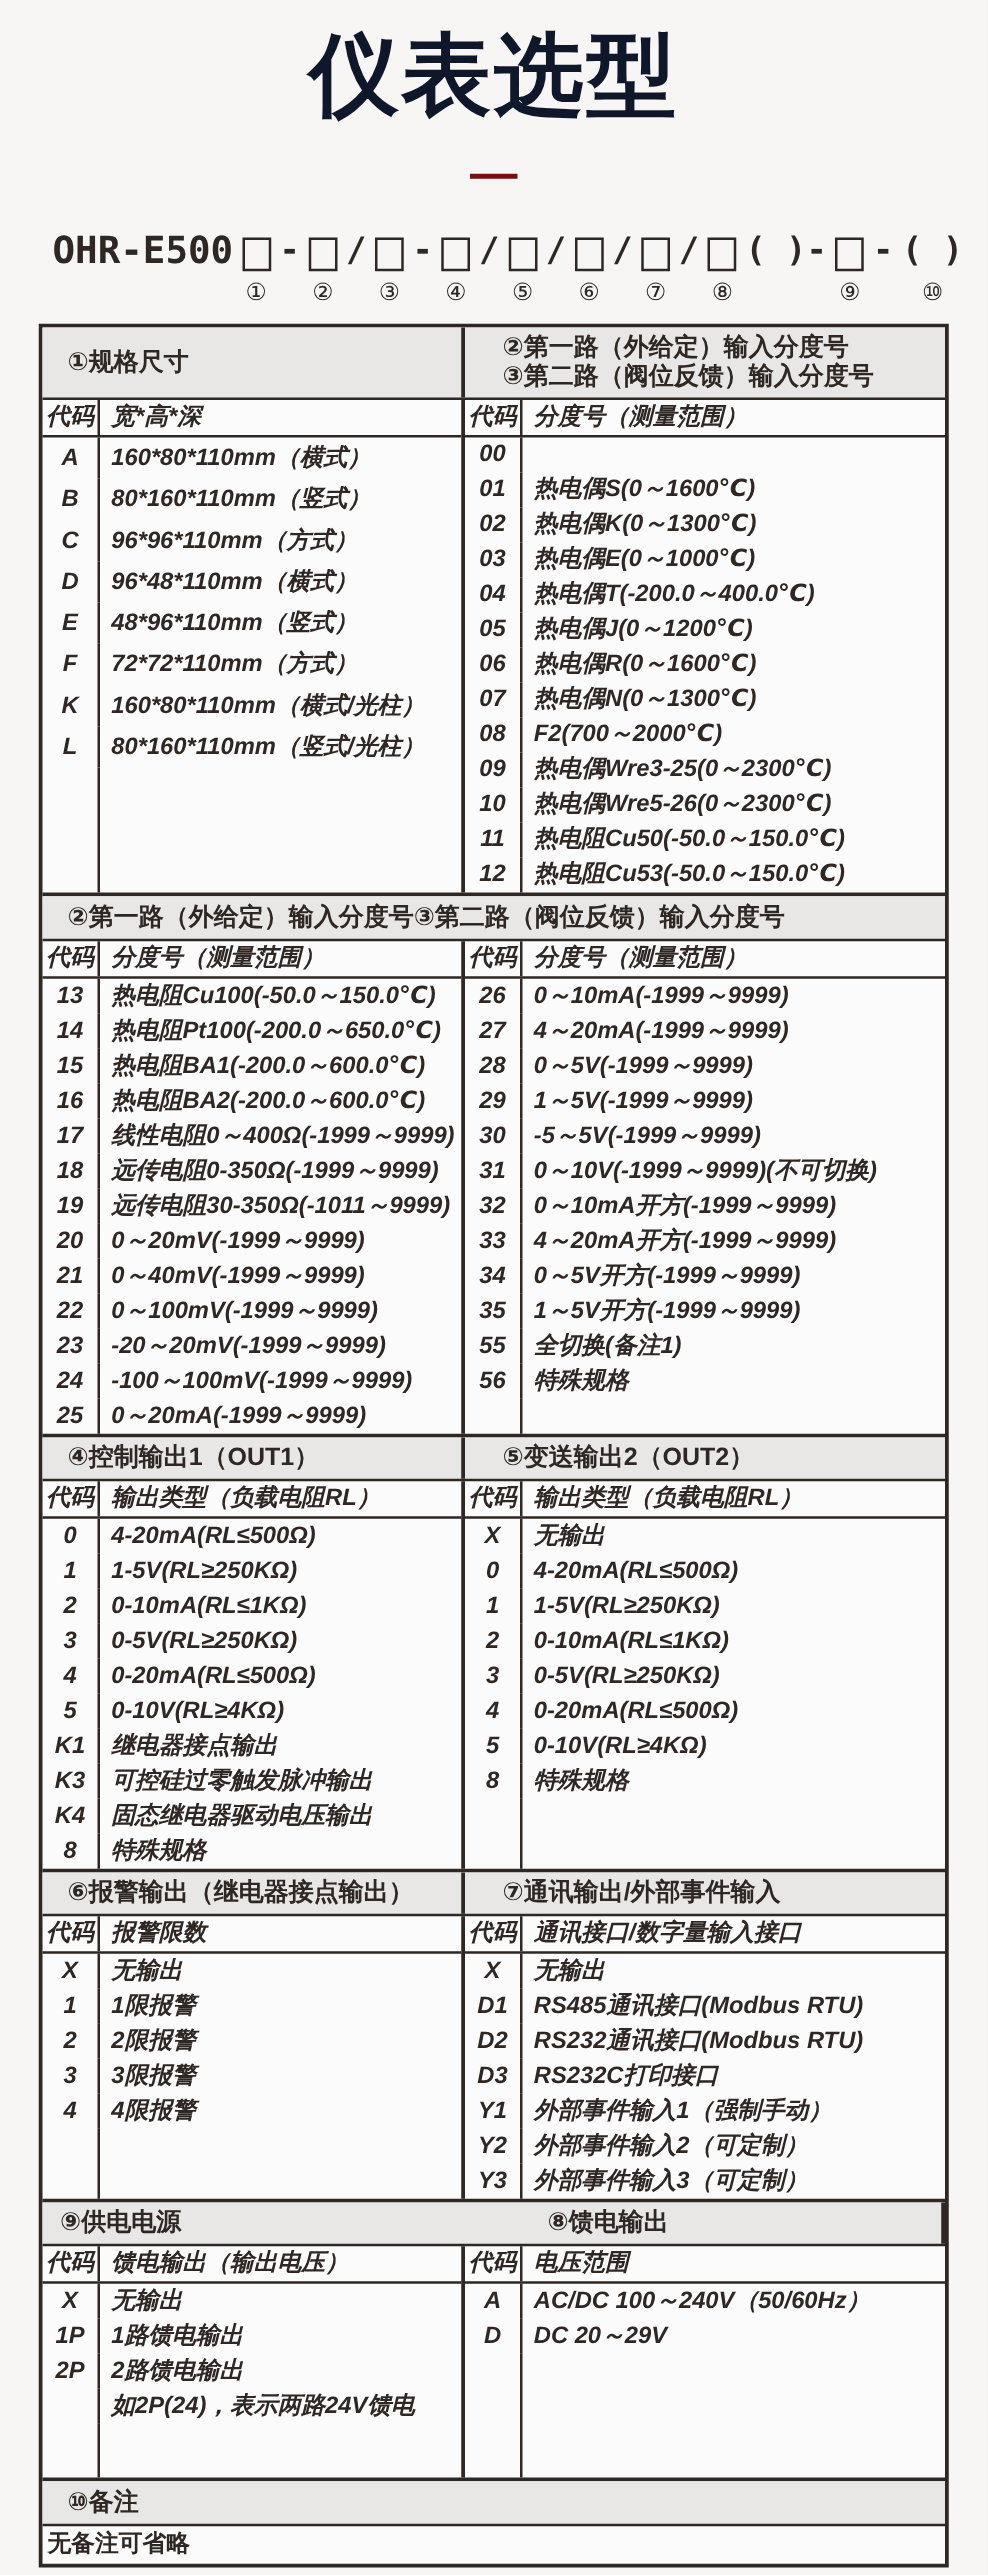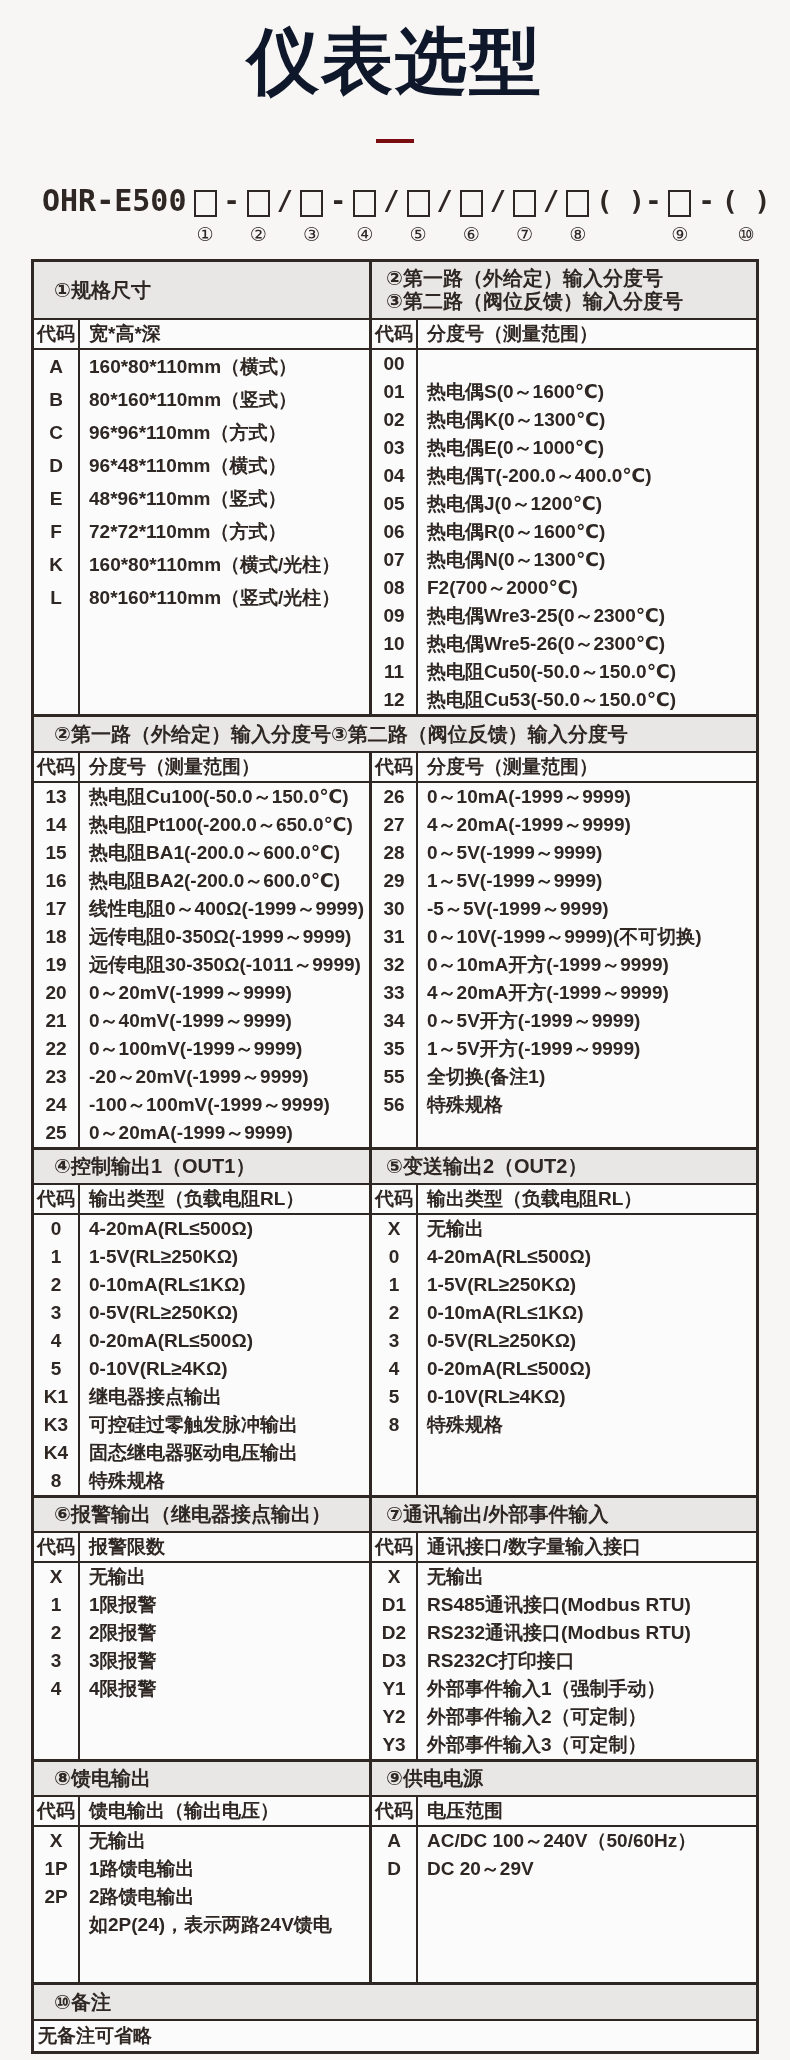--- a/index.html
+++ b/index.html
@@ -28,28 +28,28 @@
   .mbox{width:23px;height:27px;border:2.5px solid var(--ink);margin-top:2px;background:var(--page-bg);}
   .mtext{font-size:27px;line-height:32px;font-weight:600;font-family:"DejaVu Sans Mono","Liberation Mono",monospace;}
   .mlabel{height:28px;padding-top:8px;font-size:19px;font-weight:500;line-height:20px;}
   
   .tablewrap{
     width:728px;margin:14px auto 0;border:3px solid var(--ink);background:var(--cell-bg);
     font-size:19px;font-weight:600;line-height:1.15;
   }
   .sec{border-top:3px solid var(--ink);}
   .sec:first-child{border-top:none;}
-  .sech{background:var(--hdr-bg);border-bottom:2px solid var(--ink);font-weight:700;font-size:20px;}
+  .sech{background:var(--hdr-bg);border-bottom:2px solid var(--ink);font-weight:700;font-size:20px;gap:16px;}
   .sech.full{padding:5px 3px 5px 20px;line-height:24px;}
   .sech.split{display:flex;align-items:stretch;}
   .hcell{display:flex;flex-direction:column;justify-content:center;padding:5px 0 5px 20px;}
   .hcell.hl{width:338px;border-right:3px solid var(--ink);}
   .hcell.hr2{flex:1;padding-left:14px;}
   .hline{line-height:23px;}
-  .cols{display:flex;align-items:stretch;}
+  .cols{display:flex;align-items:stretch;font-style:italic;}
   .half{display:flex;flex-direction:column;}
   .half.left{width:338px;border-right:3px solid var(--ink);}
   .half.right{flex:1;}
   .row{display:flex;align-items:stretch;height:28px;flex:0 0 auto;}
   .row.sub{height:30px;border-bottom:2px solid var(--ink);}
   .code{width:46px;border-right:2px solid var(--ink);display:flex;align-items:center;justify-content:center;text-align:center;flex:0 0 auto;}
   .desc{flex:1;display:flex;align-items:center;padding-left:9px;white-space:nowrap;overflow:hidden;}
   .filler{flex:1 1 auto;display:flex;min-height:0;}
   .sec-size .half.left .row:not(.sub){height:33px;}
   .sec-power .cols{min-height:185px;}
@@ -564,25 +564,25 @@
             </div>
             <div class="filler">
               <div class="code"></div>
               <div class="desc"></div>
             </div>
           </div>
         </div>
       </div>
       <div class="sec sec-power">
         <div class="sech split">
+          <div class="hcell hr2">
+            <div class="hline">⑨供电电源</div>
+          </div>
           <div class="hcell hl">
             <div class="hline">⑧馈电输出</div>
-          </div>
-          <div class="hcell hr2">
-            <div class="hline">⑨供电电源</div>
           </div>
         </div>
         <div class="cols">
           <div class="half left">
             <div class="row sub">
               <div class="code">代码</div>
               <div class="desc">馈电输出（输出电压）</div>
             </div>
             <div class="row">
               <div class="code">X</div>

